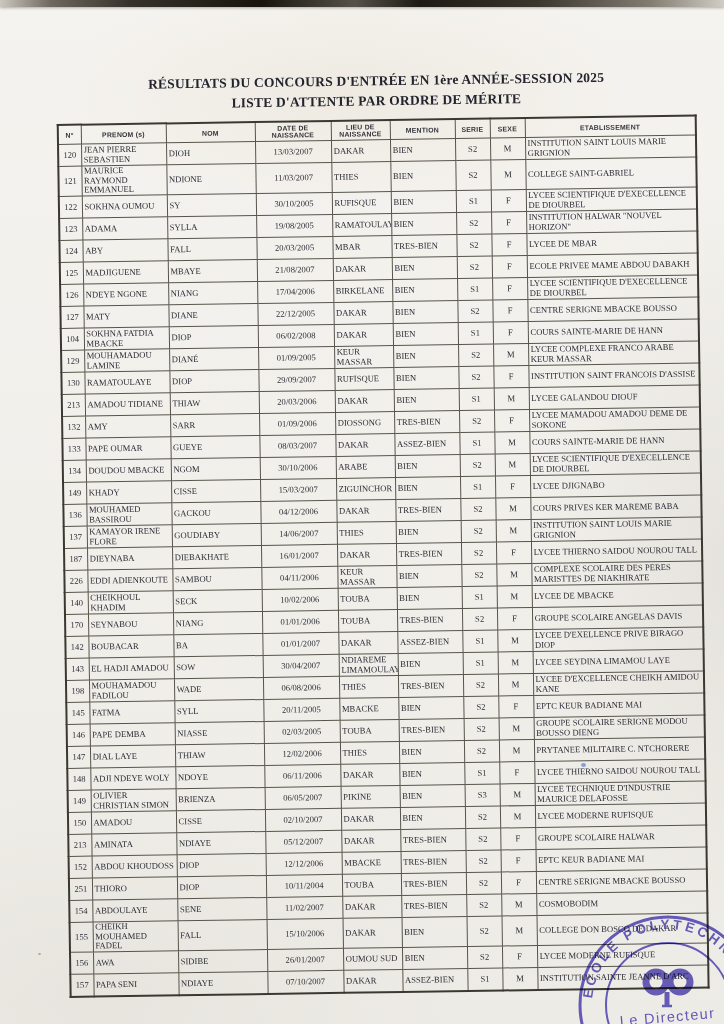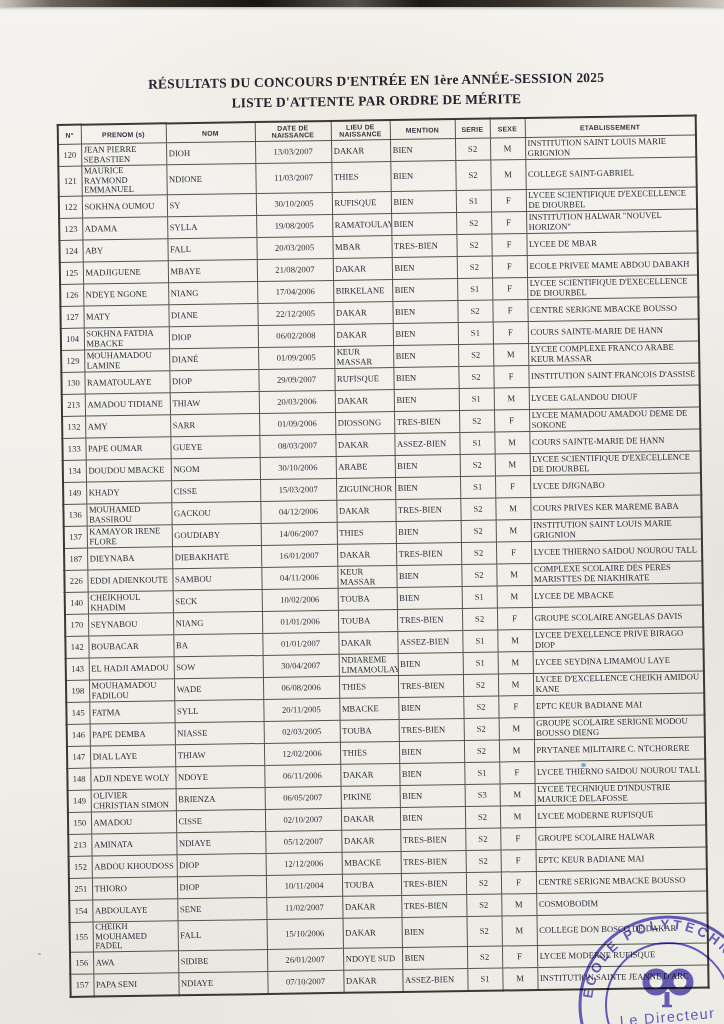--- a/index.html
+++ b/index.html
@@ -485,21 +485,21 @@
           <td class="c5">BIEN</td>
           <td class="c6">S2</td>
           <td class="c7">M</td>
           <td class="c8">COLLEGE DON BOSCO DE DAKAR</td>
         </tr>
         <tr>
           <td class="c0">156</td>
           <td class="c1">AWA</td>
           <td class="c2">SIDIBE</td>
           <td class="c3">26/01/2007</td>
-          <td class="c4">NDOYE SUD</td>
+          <td class="c4">OUMOU SUD</td>
           <td class="c5">BIEN</td>
           <td class="c6">S2</td>
           <td class="c7">F</td>
           <td class="c8">LYCEE MODERNE RUFISQUE</td>
         </tr>
         <tr>
           <td class="c0">157</td>
           <td class="c1">PAPA SENI</td>
           <td class="c2">NDIAYE</td>
           <td class="c3">07/10/2007</td>

